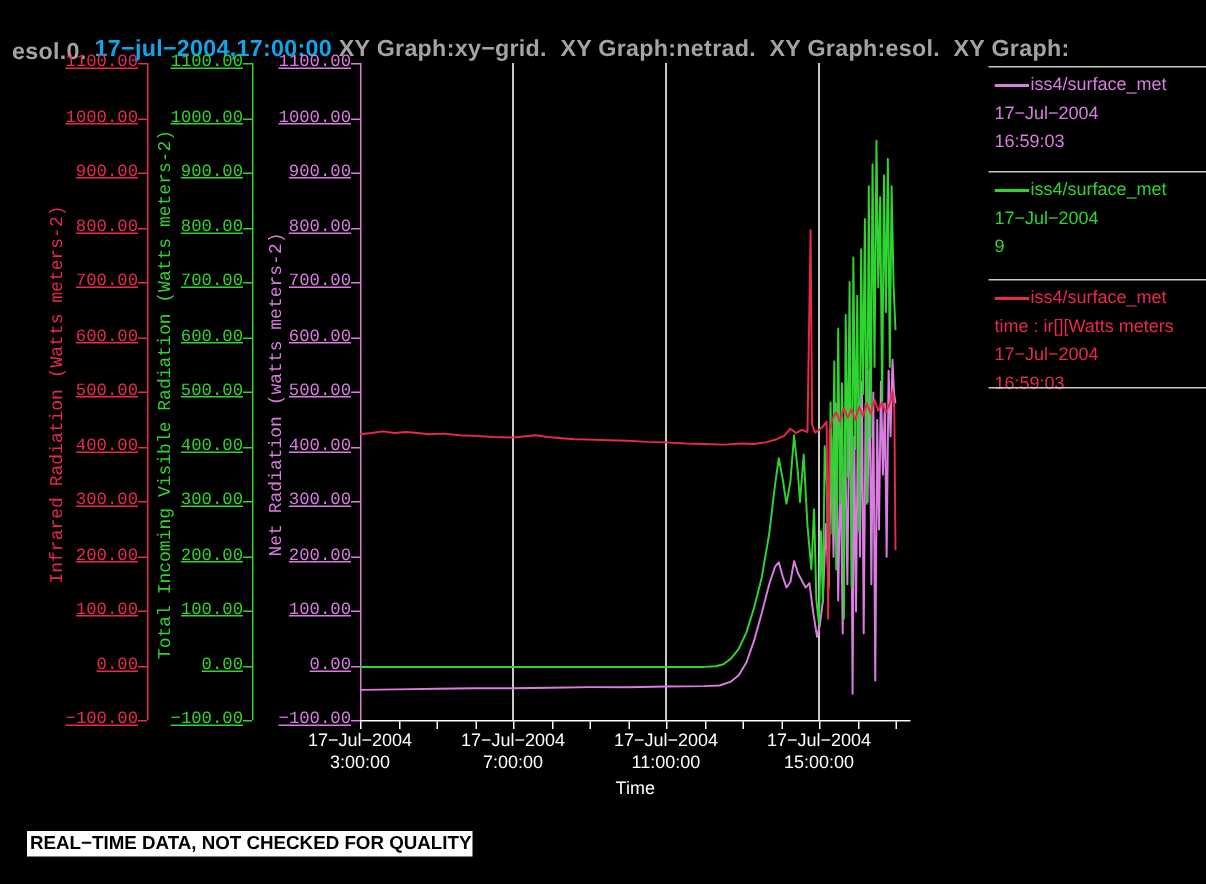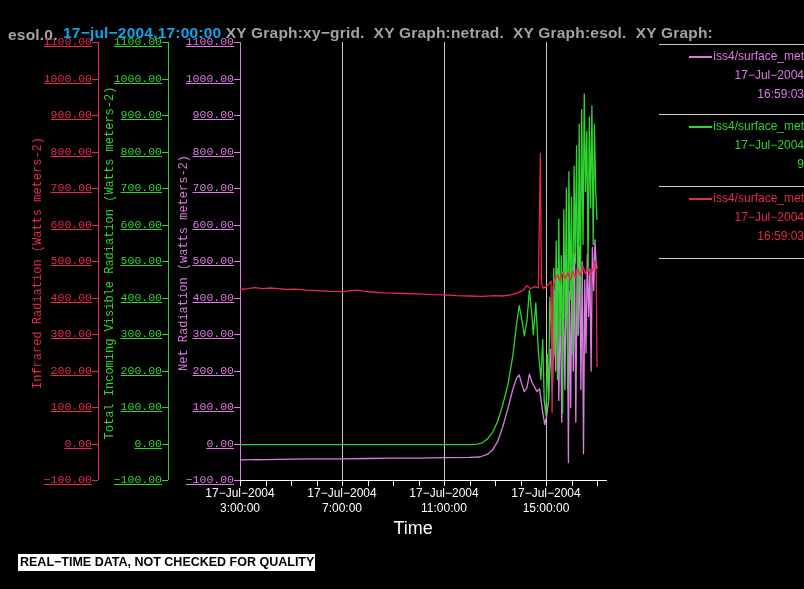--- a/index.html
+++ b/index.html
@@ -10,24 +10,24 @@
   .ts{color:#0ea5e9;margin-left:37px;}
   .tw{color:#a3a3a3;}
   .ticklabel{font-family:"Liberation Mono",monospace;font-size:11.5px;line-height:12px;
              width:60px;text-align:right;white-space:nowrap;text-decoration:underline;}
   .tickdash{height:1px;}
   .yaxis-line{width:1px;}
   .yaxis-title{font-family:"Liberation Mono",monospace;font-size:12px;white-space:nowrap;}
   .xline{background:#ffffff;height:1px;}
   .xtick{width:1px;background:#ffffff;}
   .xlabel{color:#ffffff;font-size:12px;line-height:15px;text-align:center;white-space:nowrap;width:120px;}
-  .xtitle{color:#ffffff;font-size:18px;text-align:left;width:60px;}
+  .xtitle{color:#ffffff;font-size:12px;text-align:center;width:60px;}
   .grid-sep{height:1px;background:#c9c9c9;}
   .legend{left:659px;top:40px;width:145px;}
-  .legend-row{font-size:12px;line-height:19px;white-space:nowrap;overflow:hidden;text-align:right;}
+  .legend-row{font-size:12px;line-height:19px;white-space:nowrap;overflow:hidden;}
   .lsample{display:inline-block;width:23px;height:2px;vertical-align:middle;margin-right:1px;}
   .statusbar{left:18px;top:554px;width:295px;height:17px;background:#ffffff;color:#000000;
              font-size:12.5px;font-weight:bold;line-height:17px;padding-left:2px;white-space:nowrap;}
 </style>
 </head>
 <body>
 
 <div id="screen">
   <div class="abs titlebar" style="left:8px;top:6px;">
     <span class="ts">17−jul−2004,17:00:00</span><span class="tw"> XY Graph:xy−grid.  XY Graph:netrad.  XY Graph:esol.  XY Graph:</span>
@@ -171,20 +171,21 @@
       </div>
       <div class="abs grid-sep" style="left: 0px; top: 74px; width: 145px; background: rgb(201, 201, 201);"></div>
       <div class="abs" style="left: 4px; top: 77px; width: 141px; color: rgb(48, 212, 48);">
         <div class="legend-row"><span class="lsample" style="background: rgb(48, 212, 48);"></span>iss4/surface_met</div>
         <div class="legend-row">17−Jul−2004</div>
         <div class="legend-row">9</div>
       </div>
       <div class="abs grid-sep" style="left: 0px; top: 146px; width: 145px; background: rgb(201, 201, 201);"></div>
       <div class="abs" style="left: 4px; top: 149px; width: 141px; color: rgb(232, 41, 78);">
         <div class="legend-row"><span class="lsample" style="background: rgb(232, 41, 78);"></span>iss4/surface_met</div>
+        <div class="legend-row">time : ir[][Watts meters</div>
         <div class="legend-row">17−Jul−2004</div>
         <div class="legend-row">16:59:03</div>
       </div>
       <div class="abs grid-sep" style="left: 0px; top: 218px; width: 145px; background: rgb(201, 201, 201);"></div>
     </div>
 
   <div class="abs statusbar">
     <span>REAL−TIME DATA, NOT CHECKED FOR QUALITY</span>
   </div>
 </div>

